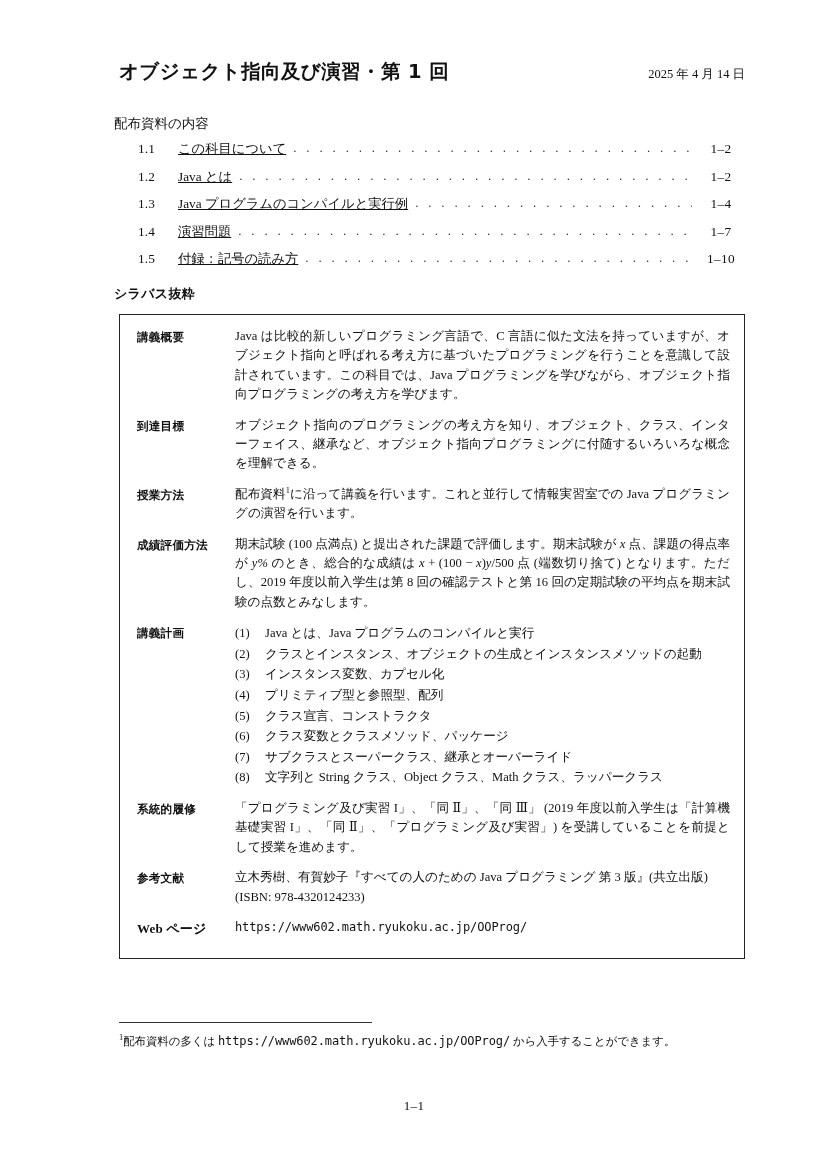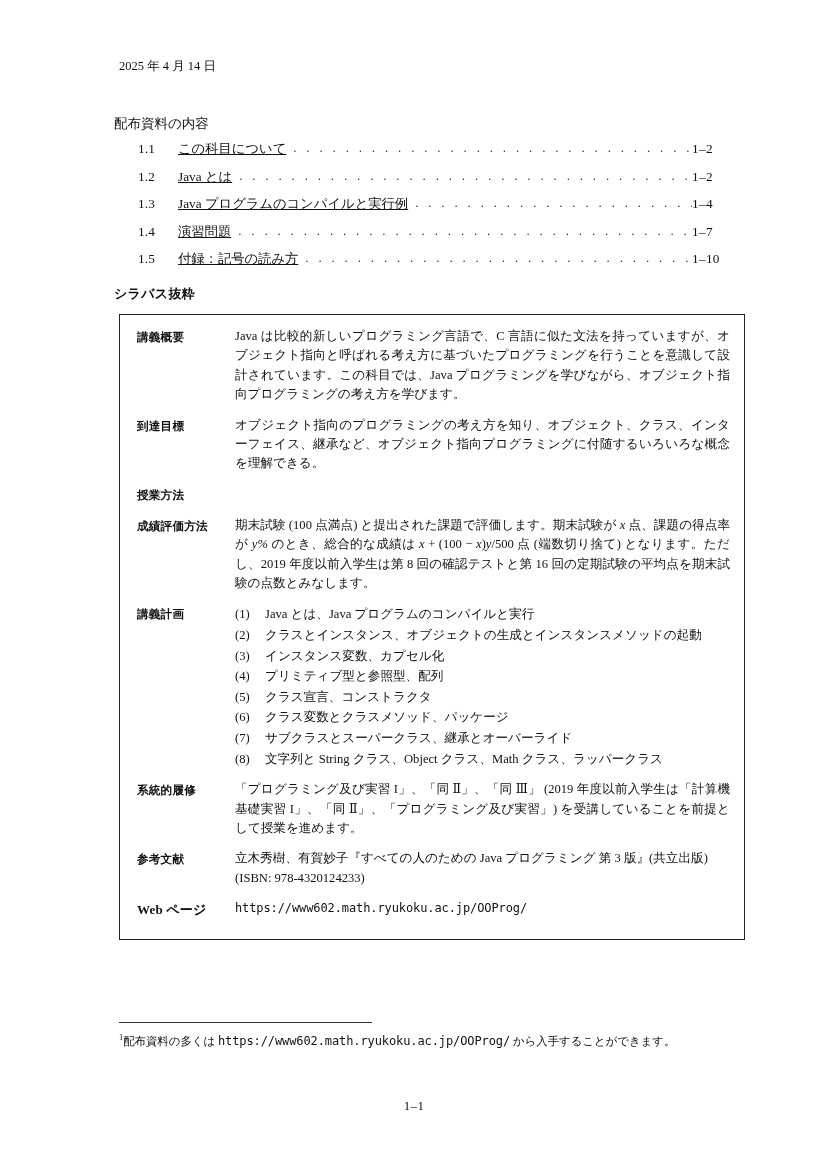--- a/index.html
+++ b/index.html
@@ -79,21 +79,21 @@
     overflow: hidden;
     white-space: nowrap;
     color: #333;
     letter-spacing: 3.3px;
     font-size: 13px;
     transform: translateY(-1px);
   }
   .toc-page {
     flex: 0 0 58px;
     width: 58px;
-    text-align: left;
+    text-align: center;
     white-space: nowrap;
     letter-spacing: 0.3px;
   }
 
   
   .syllabus-heading {
     position: absolute;
     left: 114px;
     top: 285px;
     font-family: "DejaVu Sans", "Liberation Sans", sans-serif;
@@ -200,20 +200,21 @@
     font-size: 13px;
     letter-spacing: 0.4px;
   }
 </style>
 </head>
 <body>
 
 <div class="page">
 
   <div class="header">
+    <div class="doc-title">オブジェクト指向及び演習・第 1 回</div>
     <div class="doc-date">2025 年 4 月 14 日</div>
   </div>
 
   <div class="toc-heading">配布資料の内容</div>
 
   <div class="toc">
     <div class="toc-row">
       <span class="toc-num">1.1</span>
       <span class="toc-label">この科目について</span>
       <span class="toc-dots">. . . . . . . . . . . . . . . . . . . . . . . . . . . . . . . . . . . . . . . . . . . . . . . . . . . . . . . . . . . . . . . . . . . . . .</span>
@@ -255,20 +256,21 @@
       <div class="syl-body">Java は比較的新しいプログラミング言語で、C 言語に似た文法を持っていますが、オブジェクト指向と呼ばれる考え方に基づいたプログラミングを行うことを意識して設計されています。この科目では、Java プログラミングを学びながら、オブジェクト指向プログラミングの考え方を学びます。</div>
     </div>
 
     <div class="syl-row">
       <div class="syl-label">到達目標</div>
       <div class="syl-body">オブジェクト指向のプログラミングの考え方を知り、オブジェクト、クラス、インターフェイス、継承など、オブジェクト指向プログラミングに付随するいろいろな概念を理解できる。</div>
     </div>
 
     <div class="syl-row">
       <div class="syl-label">授業方法</div>
+      <div class="syl-body"><span>配布資料</span><sup class="fn">1</sup><span>に沿って講義を行います。これと並行して情報実習室での Java プログラミングの演習を行います。</span></div>
     </div>
 
     <div class="syl-row">
       <div class="syl-label">成績評価方法</div>
       <div class="syl-body"><span>期末試験 (100 点満点) と提出された課題で評価します。期末試験が </span><span class="mi">x</span><span> 点、課題の得点率が </span><span class="mi">y%</span><span> のとき、総合的な成績は </span><span class="mi">x</span><span> + (100 − </span><span class="mi">x</span><span>)</span><span class="mi">y</span><span>/500</span><span> 点 (端数切り捨て) となります。ただし、2019 年度以前入学生は第 8 回の確認テストと第 16 回の定期試験の平均点を期末試験の点数とみなします。</span></div>
     </div>
 
     <div class="syl-row">
       <div class="syl-label">講義計画</div>
       <div class="syl-body">

